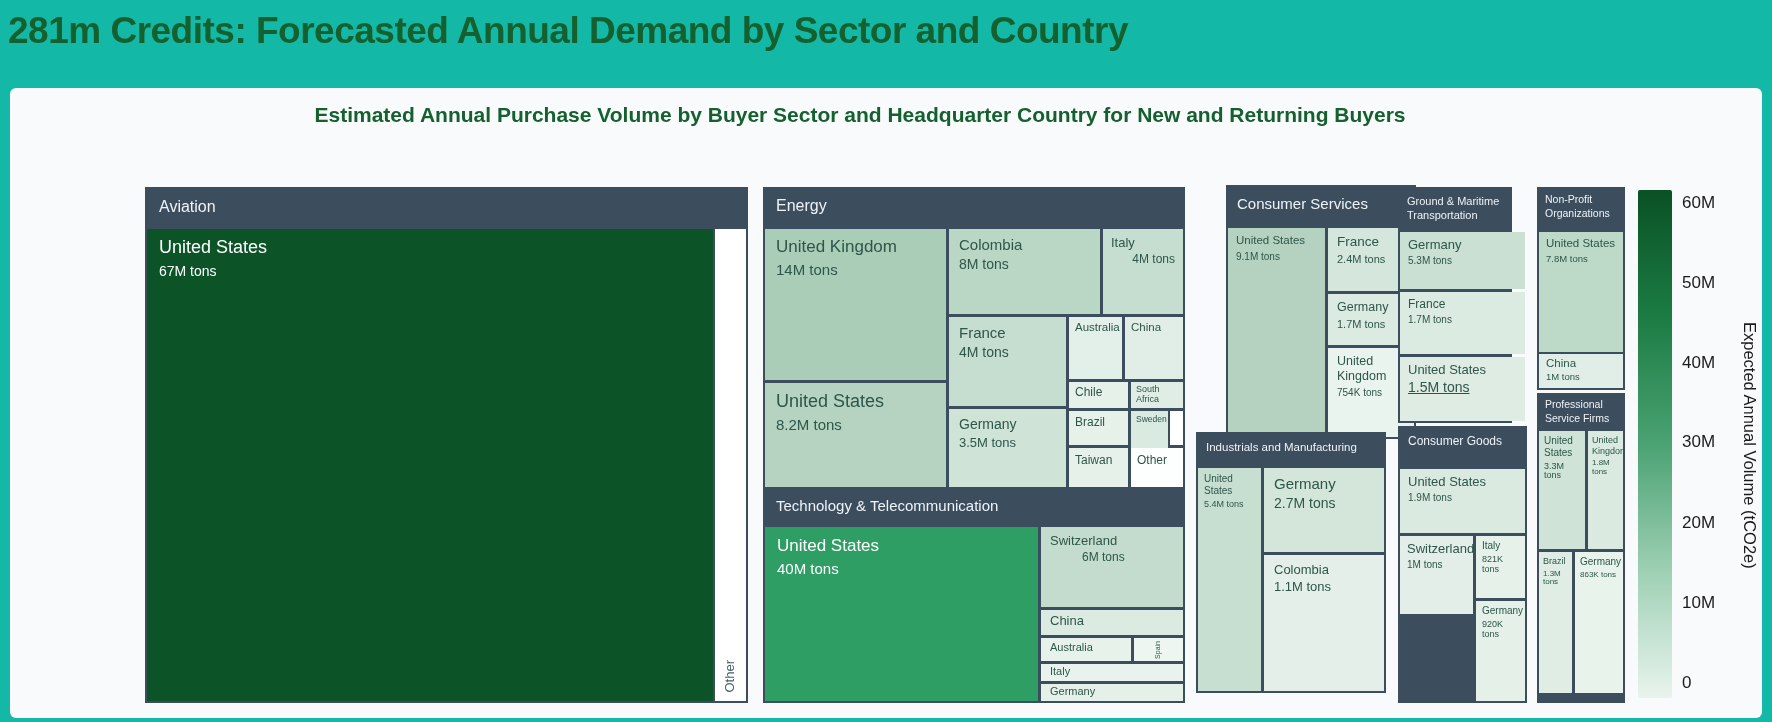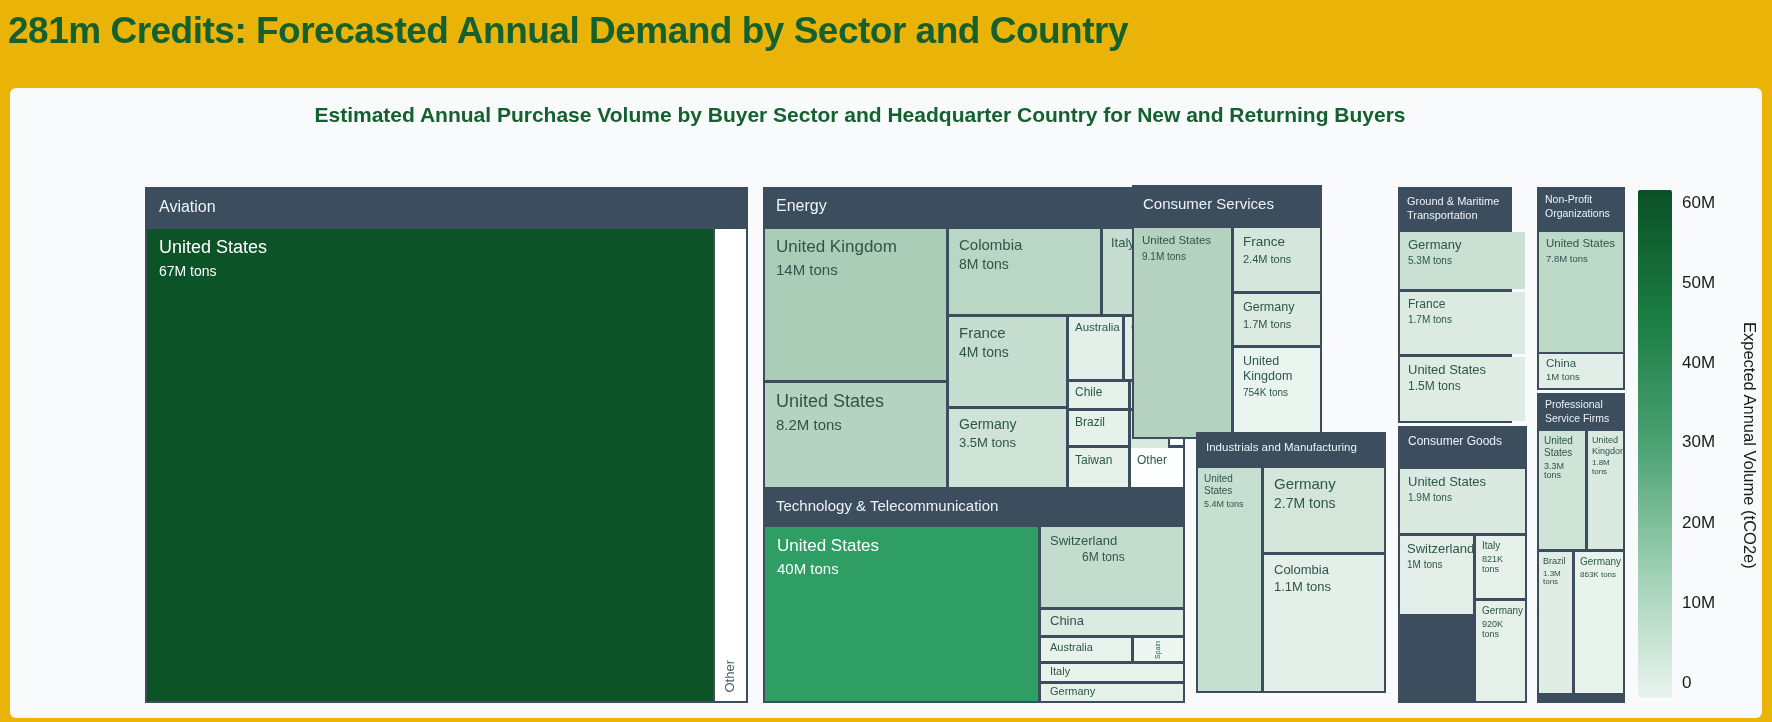--- a/index.html
+++ b/index.html
@@ -1,16 +1,16 @@
 <!DOCTYPE html>
 <html><head>
 <meta charset="utf-8">
 <style>
   html,body{margin:0;padding:0;background:#fff;}
-  .canvas{position:relative;width:1772px;height:722px;background:#eab308;
+  .canvas{position:relative;width:1772px;height:722px;background:#14b8a6;
           font-family:"Liberation Sans",sans-serif;overflow:hidden;}
   .page-title{position:absolute;left:8px;top:10px;margin:0;font-size:37px;font-weight:700;
               color:#14602e;letter-spacing:-0.5px;}
   .card{position:absolute;left:10px;top:88px;width:1752px;height:630px;background:#f9fafb;border-radius:6px;}
   .chart-title{position:absolute;left:30px;top:15px;width:1640px;text-align:center;
                font-size:21px;font-weight:700;color:#14602e;}
   .sec{position:absolute;background:#3c4d5e;}
   .sec-h{position:absolute;left:0;top:0;right:0;color:#eef3f7;overflow:hidden;line-height:1.3;}
   .c{position:absolute;overflow:hidden;color:#2e564a;background:#e4f0e9;box-sizing:border-box;}
   .cl{line-height:1.18;}
@@ -119,21 +119,21 @@
       <span class="vtext" style="position:absolute;bottom:2px;left:20px;font-size:7px;">Spain</span>
     </div>
     <div class="c" style="left:278px;top:177px;width:142px;height:17px;background:#e9f3ed;padding:1px 9px;">
       <div class="cl" style="font-size:11px;">Italy</div>
     </div>
     <div class="c" style="left:278px;top:197px;width:142px;height:17px;background:#e4f0e8;padding:1px 9px;">
       <div class="cl" style="font-size:11px;">Germany</div>
     </div>
   </div>
 
-  <div class="sec" style="left:1132px;top:185px;width:190px;height:254px;">
+  <div class="sec" style="left:1226px;top:185px;width:190px;height:254px;">
     <div class="sec-h" style="height:41px;padding:9px 11px;font-size:15px;">Consumer Services</div>
     <div class="c" style="left:2px;top:43px;width:97px;height:209px;background:#b5d2c1;padding:6px 8px;">
       <div class="cl" style="font-size:11.5px;">United States</div>
       <div class="cv" style="font-size:10px;">9.1M tons</div>
     </div>
     <div class="c" style="left:102px;top:43px;width:86px;height:63px;background:#d5e6dc;padding:6px 9px;">
       <div class="cl" style="font-size:13.5px;">France</div>
       <div class="cv" style="font-size:11px;">2.4M tons</div>
     </div>
     <div class="c" style="left:102px;top:109px;width:86px;height:51px;background:#dcebe2;padding:6px 9px;">
@@ -167,21 +167,21 @@
     <div class="c" style="left:2px;top:45px;width:125px;height:57px;background:#c9e0d3;padding:5px 8px;">
       <div class="cl" style="font-size:13px;">Germany</div>
       <div class="cv" style="font-size:10px;">5.3M tons</div>
     </div>
     <div class="c" style="left:2px;top:105px;width:125px;height:62px;background:#dcebe2;padding:5px 8px;">
       <div class="cl" style="font-size:12px;">France</div>
       <div class="cv" style="font-size:10px;">1.7M tons</div>
     </div>
     <div class="c" style="left:2px;top:170px;width:125px;height:64px;background:#deece3;padding:5px 8px;">
       <div class="cl" style="font-size:13px;">United States</div>
-      <div class="cv" style="font-size:12px;">1.5M tons</div>
+      <div class="cv" style="font-size:14px;text-decoration:underline;">1.5M tons</div>
     </div>
   </div>
 
   <div class="sec" style="left:1398px;top:426px;width:129px;height:277px;">
     <div class="sec-h" style="height:41px;padding:8px 10px;font-size:12px;">Consumer Goods</div>
     <div class="c" style="left:2px;top:43px;width:125px;height:64px;background:#dbeae0;padding:5px 8px;">
       <div class="cl" style="font-size:13px;">United States</div>
       <div class="cv" style="font-size:10px;">1.9M tons</div>
     </div>
     <div class="c" style="left:2px;top:110px;width:73px;height:78px;background:#e2eee7;padding:5px 7px;">

